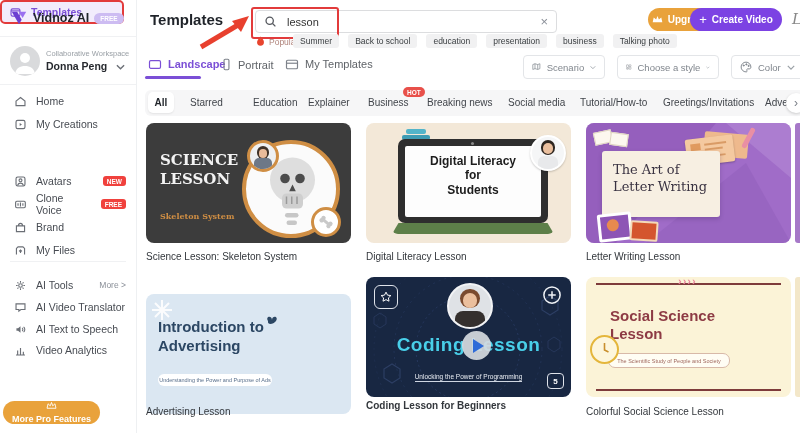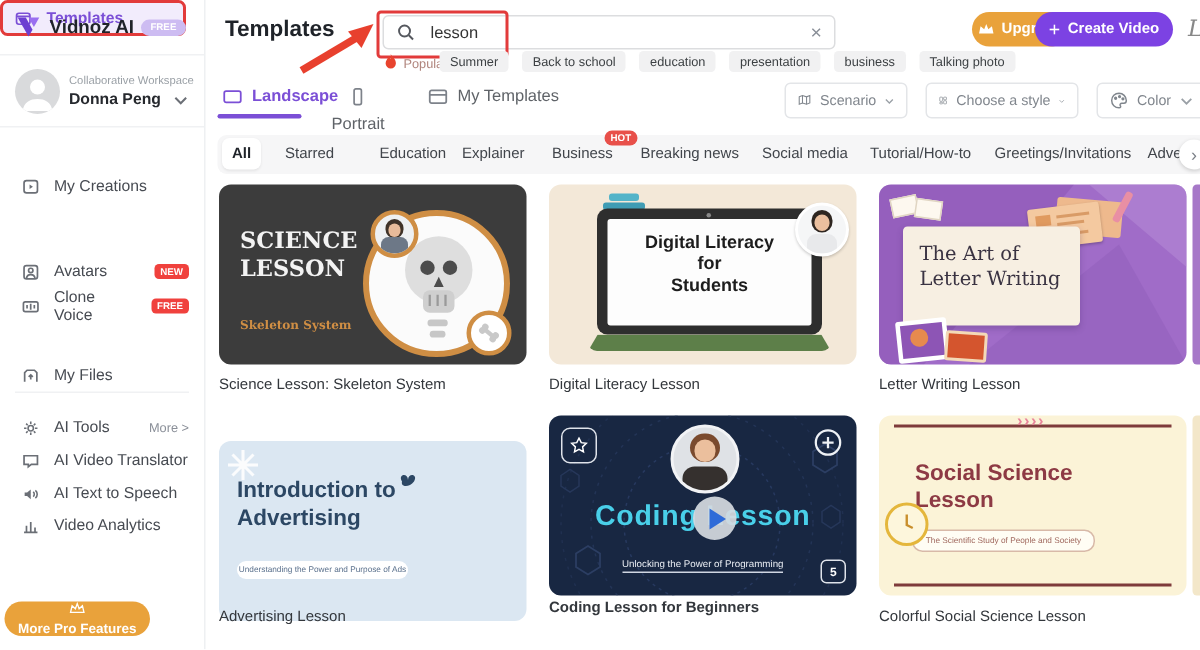--- a/index.html
+++ b/index.html
@@ -74,20 +74,26 @@
           <path d="M5 28c1-6 5-8 10-8s9 2 10 8z" fill="#fff"></path>
       </svg>
     </div>
     <div class="abs" style="left:46px;top:49px;font-size:7.5px;color:#9aa0a6;">Collaborative Workspace</div>
     <div class="abs" style="left:46px;top:60px;font-size:10.5px;font-weight:bold;color:#26292e;">Donna Peng</div>
     <svg class="abs" style="left:116px;top:64px;" width="9" height="6" viewBox="0 0 10 6" fill="none" stroke="#6b6f76" stroke-width="1.5">
         <path d="M1 1l4 4 4-4"></path>
       </svg>
     <div class="divider" style="top:84px;"></div>
 
+    <div class="nav-item" style="top:90px;">
+      <svg width="13" height="13" viewBox="0 0 16 16" fill="none" stroke="#6b6f76" stroke-width="1.4">
+          <path d="M2.5 7.5L8 3l5.5 4.5V13h-11z"></path>
+        </svg>
+      <span>Home</span>
+    </div>
     <div class="nav-item" style="top:113px;">
       <svg width="13" height="13" viewBox="0 0 16 16" fill="none" stroke="#6b6f76" stroke-width="1.4">
           <rect x="2.5" y="3" width="11" height="10" rx="2"></rect>
           <path d="M7 6.2l2.8 1.8L7 9.8z" fill="#6b6f76" stroke="none"></path>
         </svg>
       <span>My Creations</span>
     </div>
     <div class="nav-active">
       <svg width="13" height="13" viewBox="0 0 16 16" fill="none" stroke="#7b4fd6" stroke-width="1.4">
           <rect x="2.5" y="3.5" width="11" height="9" rx="2"></rect>
@@ -105,20 +111,27 @@
       <span>Avatars</span>
       <span class="nav-badge">NEW</span>
     </div>
     <div class="nav-item" style="top:193px;">
       <svg width="13" height="13" viewBox="0 0 16 16" fill="none" stroke="#6b6f76" stroke-width="1.4">
           <rect x="2" y="4" width="12" height="8" rx="1.5"></rect>
           <path d="M5 6.5v3M8 5.5v5M11 6.5v3"></path>
         </svg>
       <span>Clone Voice</span>
       <span class="nav-badge">FREE</span>
+    </div>
+    <div class="nav-item" style="top:216px;">
+      <svg width="13" height="13" viewBox="0 0 16 16" fill="none" stroke="#6b6f76" stroke-width="1.4">
+          <path d="M3 6h10v7H3z"></path>
+          <path d="M5.5 6c0-2 1-3 2.5-3s2.5 1 2.5 3"></path>
+        </svg>
+      <span>Brand</span>
     </div>
     <div class="nav-item" style="top:239px;">
       <svg width="13" height="13" viewBox="0 0 16 16" fill="none" stroke="#6b6f76" stroke-width="1.4">
           <path d="M3 13V5.5l2-2h6l2 2V13"></path>
           <path d="M8 11V7.5M6.3 9L8 7.3 9.7 9"></path>
         </svg>
       <span>My Files</span>
     </div>
     <div class="divider" style="top:261px;left:10px;width:116px;"></div>
 
@@ -201,21 +214,21 @@
   </div>
   <span class="abs" style="left:792px;top:10px;font-family:'DejaVu Serif',serif;font-style:italic;font-size:15px;color:#888;">L</span>
 
   <div class="vtab active" style="left:148px;">
     <svg width="14" height="11" viewBox="0 0 16 13" fill="none" stroke="#7b4fd6" stroke-width="1.4">
         <rect x="1.5" y="2" width="13" height="9" rx="1.5"></rect>
       </svg>
     <span>Landscape</span>
   </div>
   <div class="underline"></div>
-  <div class="vtab" style="left:221px;flex-direction:column;">
+  <div class="vtab" style="left:221px;">
     <svg width="11" height="13" viewBox="0 0 13 16" fill="none" stroke="#7d828a" stroke-width="1.4">
         <rect x="3.5" y="1.5" width="6" height="13" rx="1.5"></rect>
       </svg>
     <span>Portrait</span>
   </div>
   <div class="vtab" style="left:285px;">
     <svg width="14" height="11" viewBox="0 0 16 13" fill="none" stroke="#7d828a" stroke-width="1.4">
         <rect x="1.5" y="1.5" width="13" height="10" rx="1.5"></rect>
         <path d="M1.5 5h13"></path>
       </svg>

